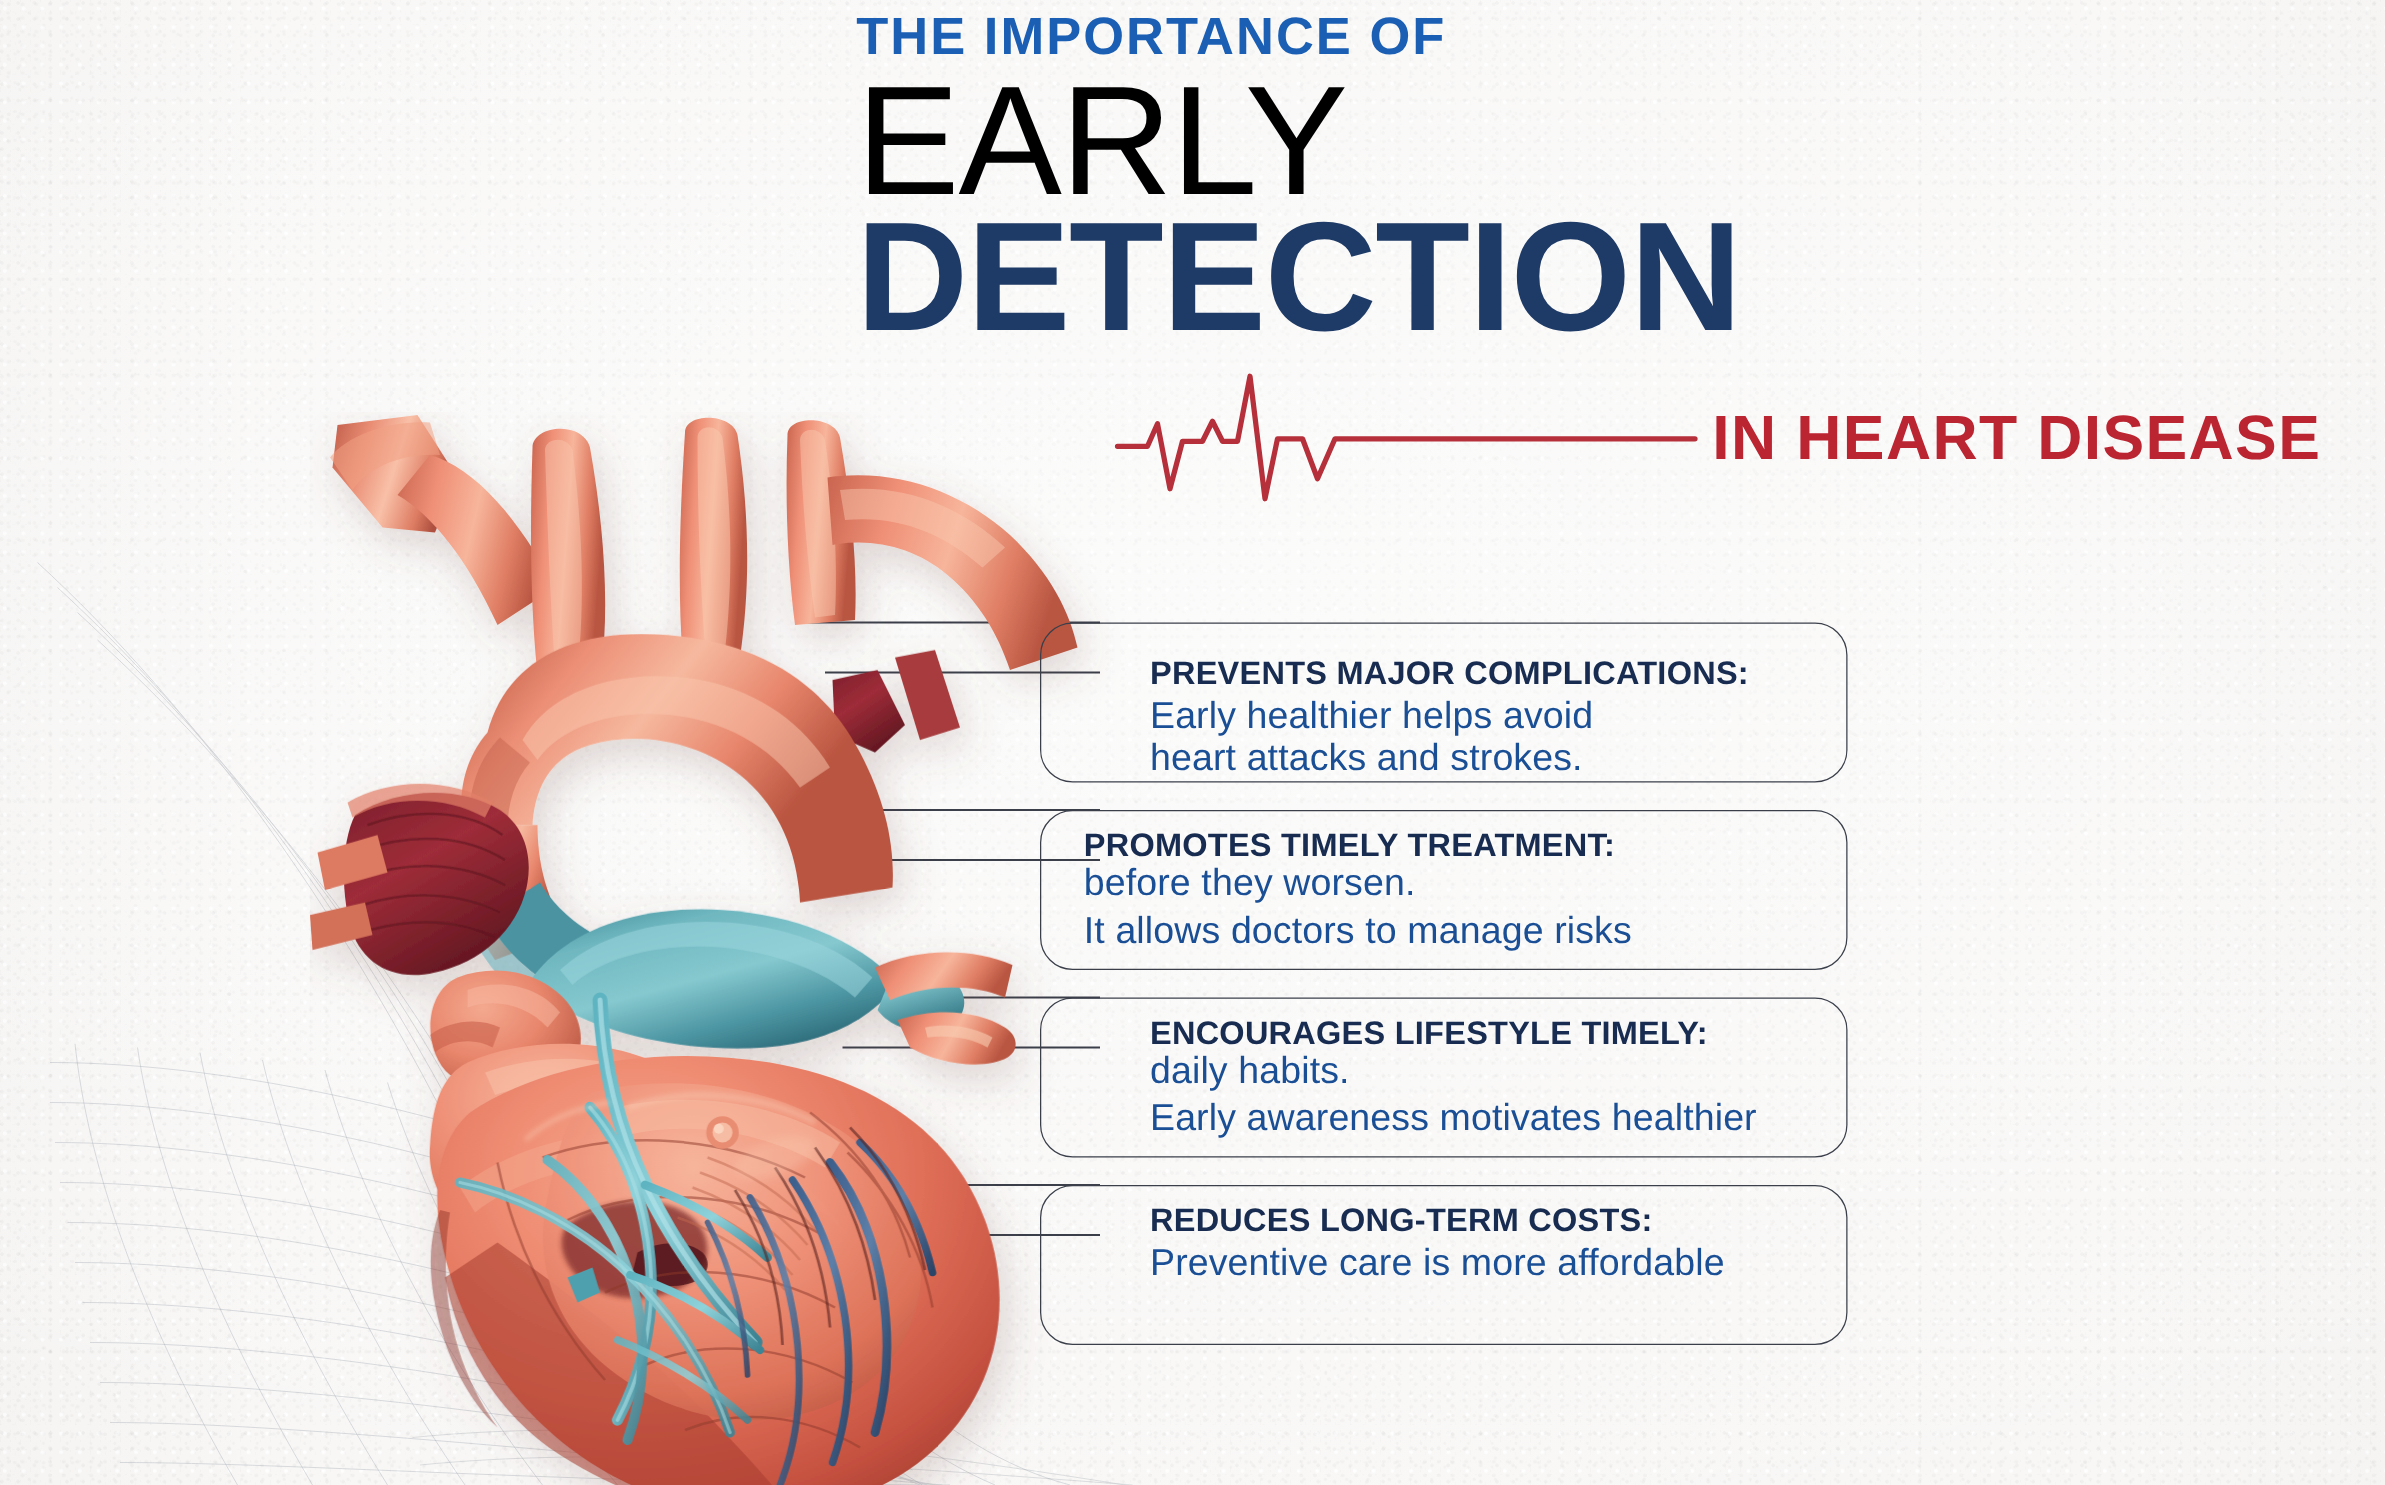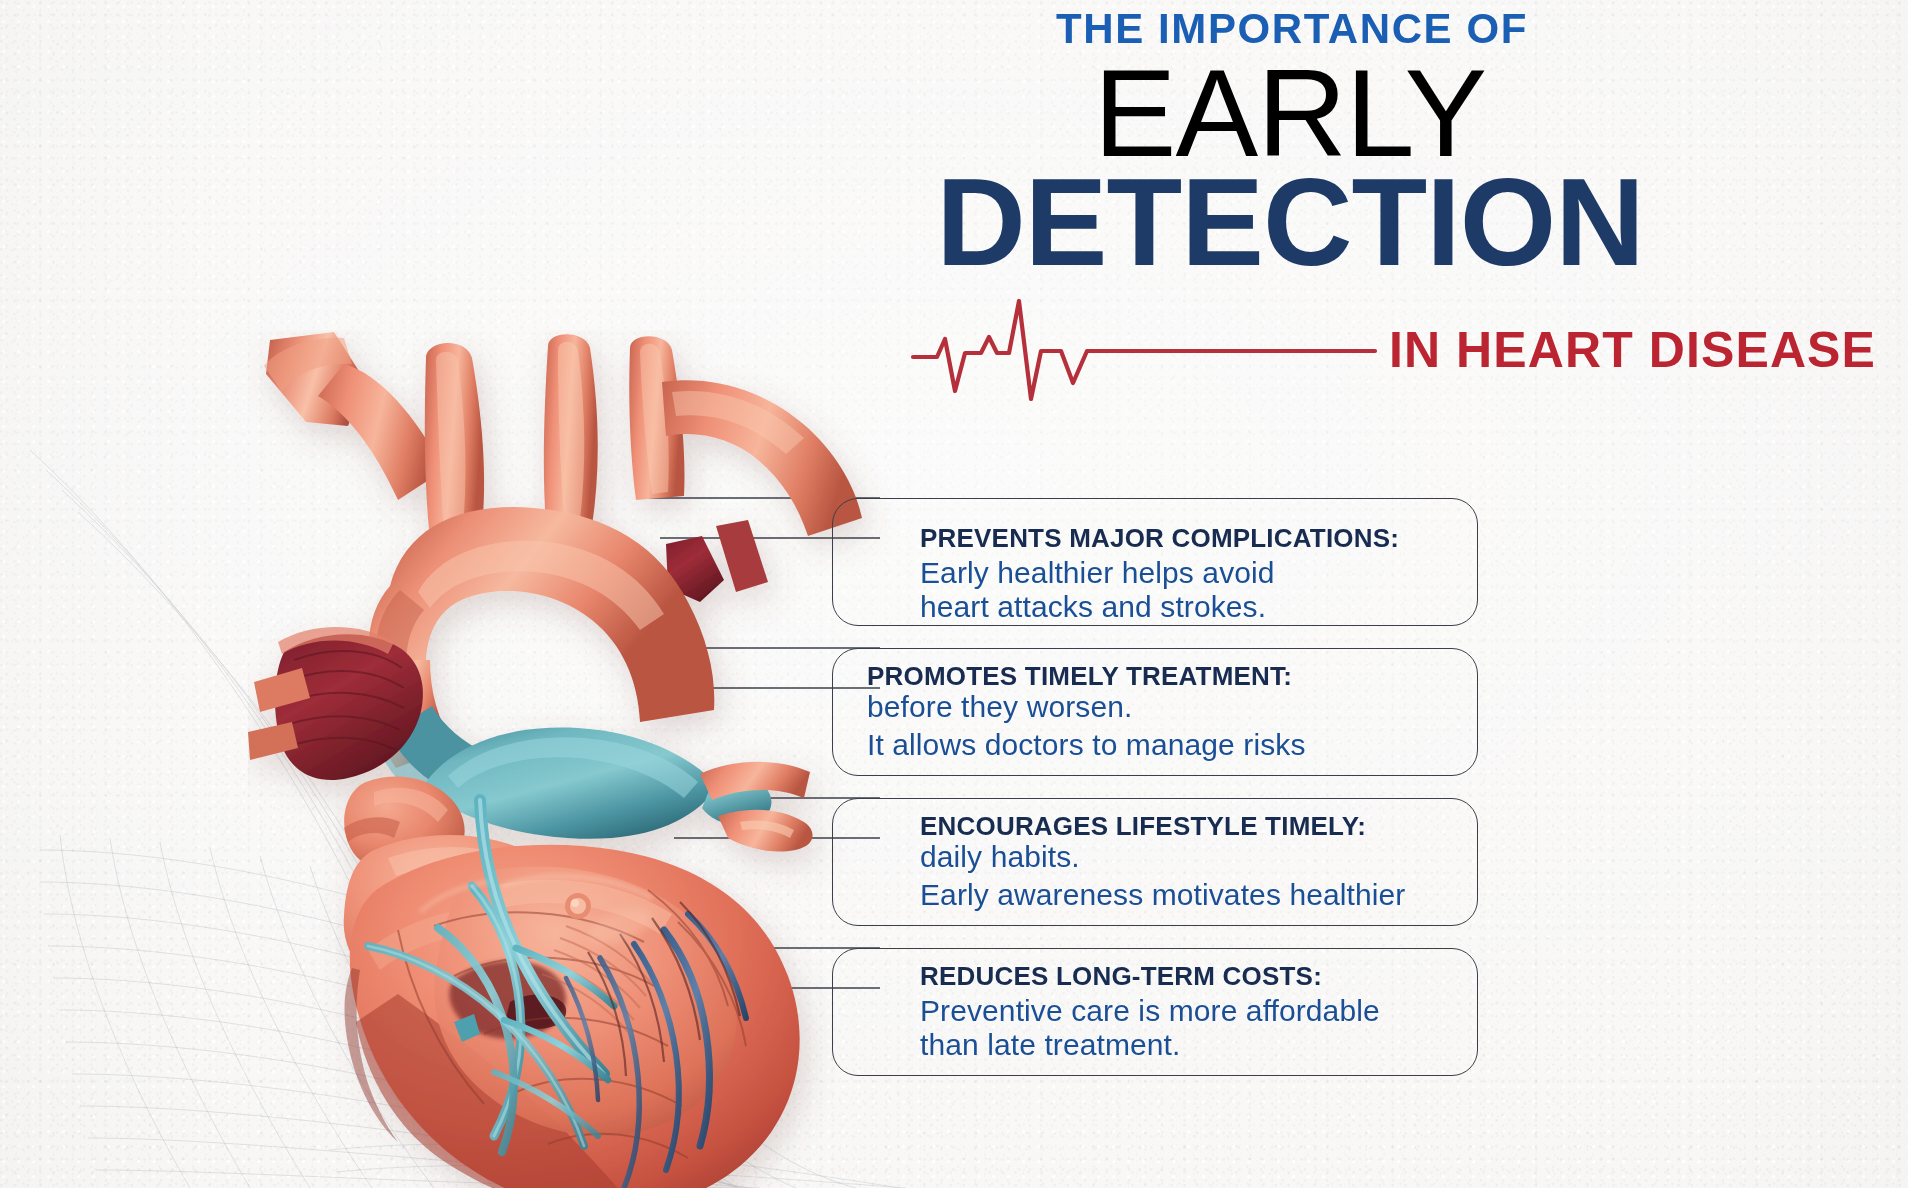--- a/index.html
+++ b/index.html
@@ -41,21 +41,21 @@
   
   #heart-illustration{
     position:absolute; left:248px; top:330px; width:720px; height:858px; z-index:4;
   }
 
   
   #connector-lines{ position:absolute; left:640px; top:470px; width:460px; height:620px; z-index:3; pointer-events:none; }
 
   
   #headline-block{
-    position:absolute; right:24px; top:8px; z-index:6; text-align:center; width:1180px;
+    position:absolute; right:43px; top:8px; z-index:6; text-align:left; width:1180px;
   }
   #kicker{
     font-size:42px; font-weight:bold; letter-spacing:1.6px;
     color:#1b5fb4; line-height:1; padding-right:4px;
   }
   #title-early{
     font-size:124px; font-weight:normal; letter-spacing:-1px;
     color:#000000; line-height:.93; margin-top:6px; padding-right:8px;
   }
   #title-detection{
@@ -415,16 +415,15 @@
   <div class="card-text" style="left:920px; top:812px; width:580px;">
     <div class="card-head">ENCOURAGES LIFESTYLE TIMELY:</div>
     <div class="card-body" style="margin-top:-2px;">daily habits.</div>
     <div class="card-body">Early awareness motivates healthier</div>
   </div>
 
   <div class="info-card" style="left:832px; top:948px; width:646px; height:128px;"></div>
   <div class="card-text" style="left:920px; top:962px; width:580px;">
     <div class="card-head">REDUCES LONG-TERM COSTS:</div>
     <div class="card-body">Preventive care is more affordable</div>
-    <div class="card-body" style="margin-top:-2px;">than late treatment.</div>
   </div>
 
 </div>
 
 </body></html>

